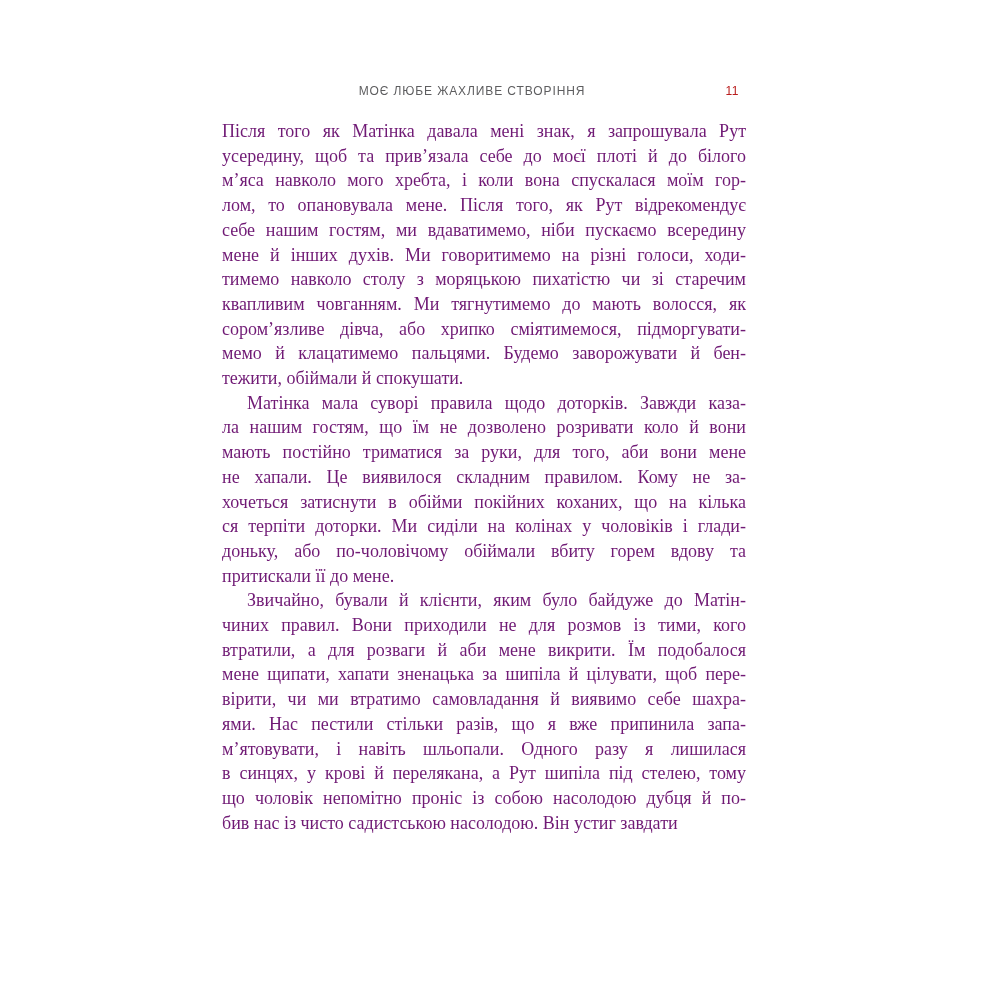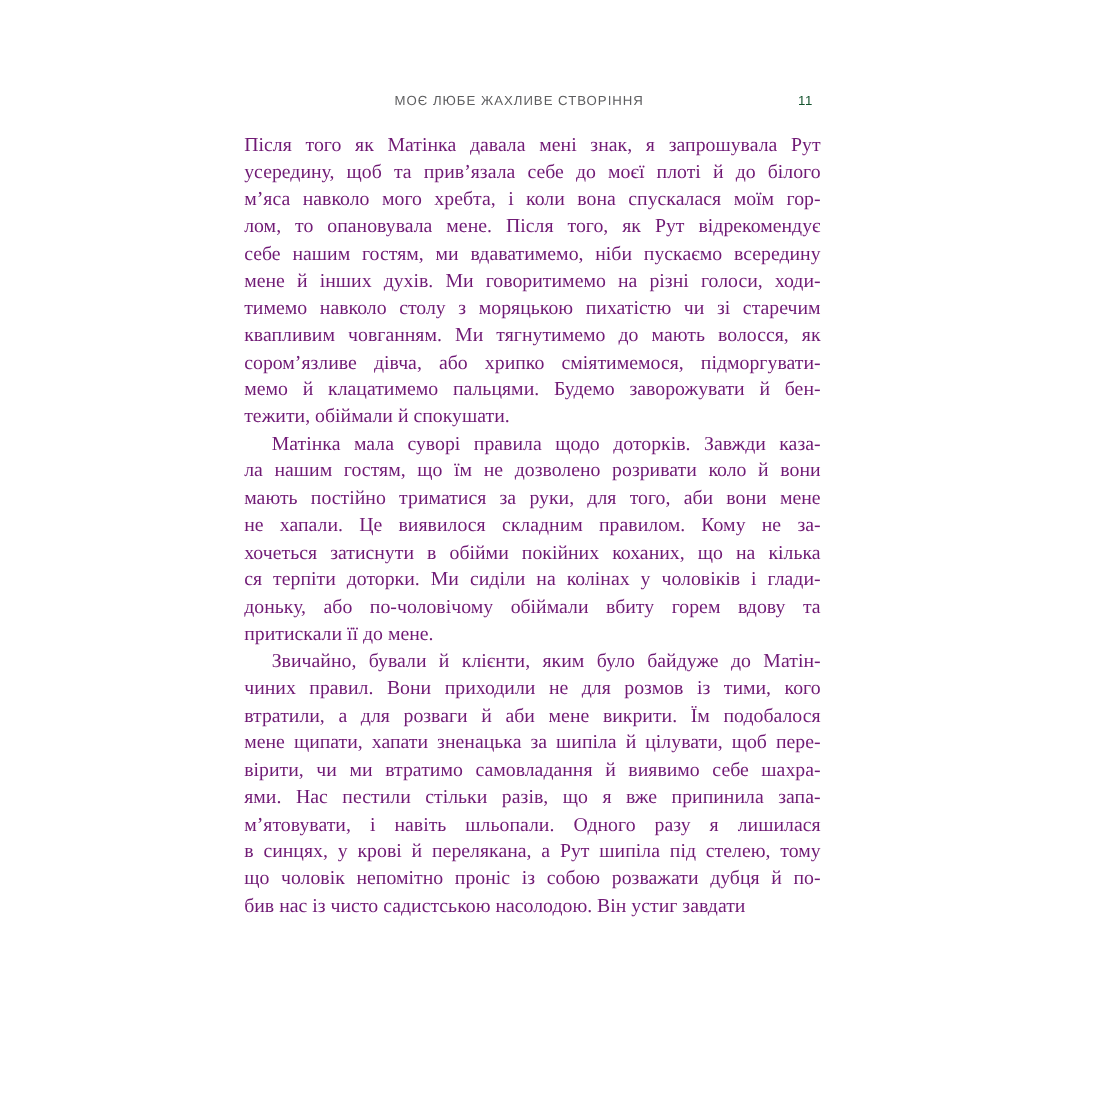--- a/index.html
+++ b/index.html
@@ -29,21 +29,21 @@
   .running-title {
     display: block;
     text-align: center;
     transform: translateX(-12px);
   }
   .page-number {
     position: absolute;
     right: 7px;
     top: 0;
     letter-spacing: 0.5px;
-    color: #14532d;
+    color: #b91c1c;
     text-align: right;
   }
   .text-block {
     position: absolute;
     left: 222px;
     top: 119px;
     width: 524px;
     font-family: "Liberation Serif", serif;
     font-size: 18px;
     line-height: 24.7px;
@@ -98,17 +98,17 @@
       </div>
       <div class="paragraph indented">
         <div class="line first">Звичайно, бували й клієнти, яким було байдуже до Матін-</div>
         <div class="line">чиних правил. Вони приходили не для розмов із тими, кого</div>
         <div class="line">втратили, а для розваги й аби мене викрити. Їм подобалося</div>
         <div class="line">мене щипати, хапати зненацька за шипіла й цілувати, щоб пере-</div>
         <div class="line">вірити, чи ми втратимо самовладання й виявимо себе шахра-</div>
         <div class="line">ями. Нас пестили стільки разів, що я вже припинила запа-</div>
         <div class="line">м’ятовувати, і навіть шльопали. Одного разу я лишилася</div>
         <div class="line">в синцях, у крові й перелякана, а Рут шипіла під стелею, тому</div>
-        <div class="line">що чоловік непомітно проніс із собою розважати дубця й по-</div>
+        <div class="line">що чоловік непомітно проніс із собою насолодою дубця й по-</div>
         <div class="line last">бив нас із чисто садистською насолодою. Він устиг завдати</div>
       </div>
     </div>
 </div>
 
 </body></html>

